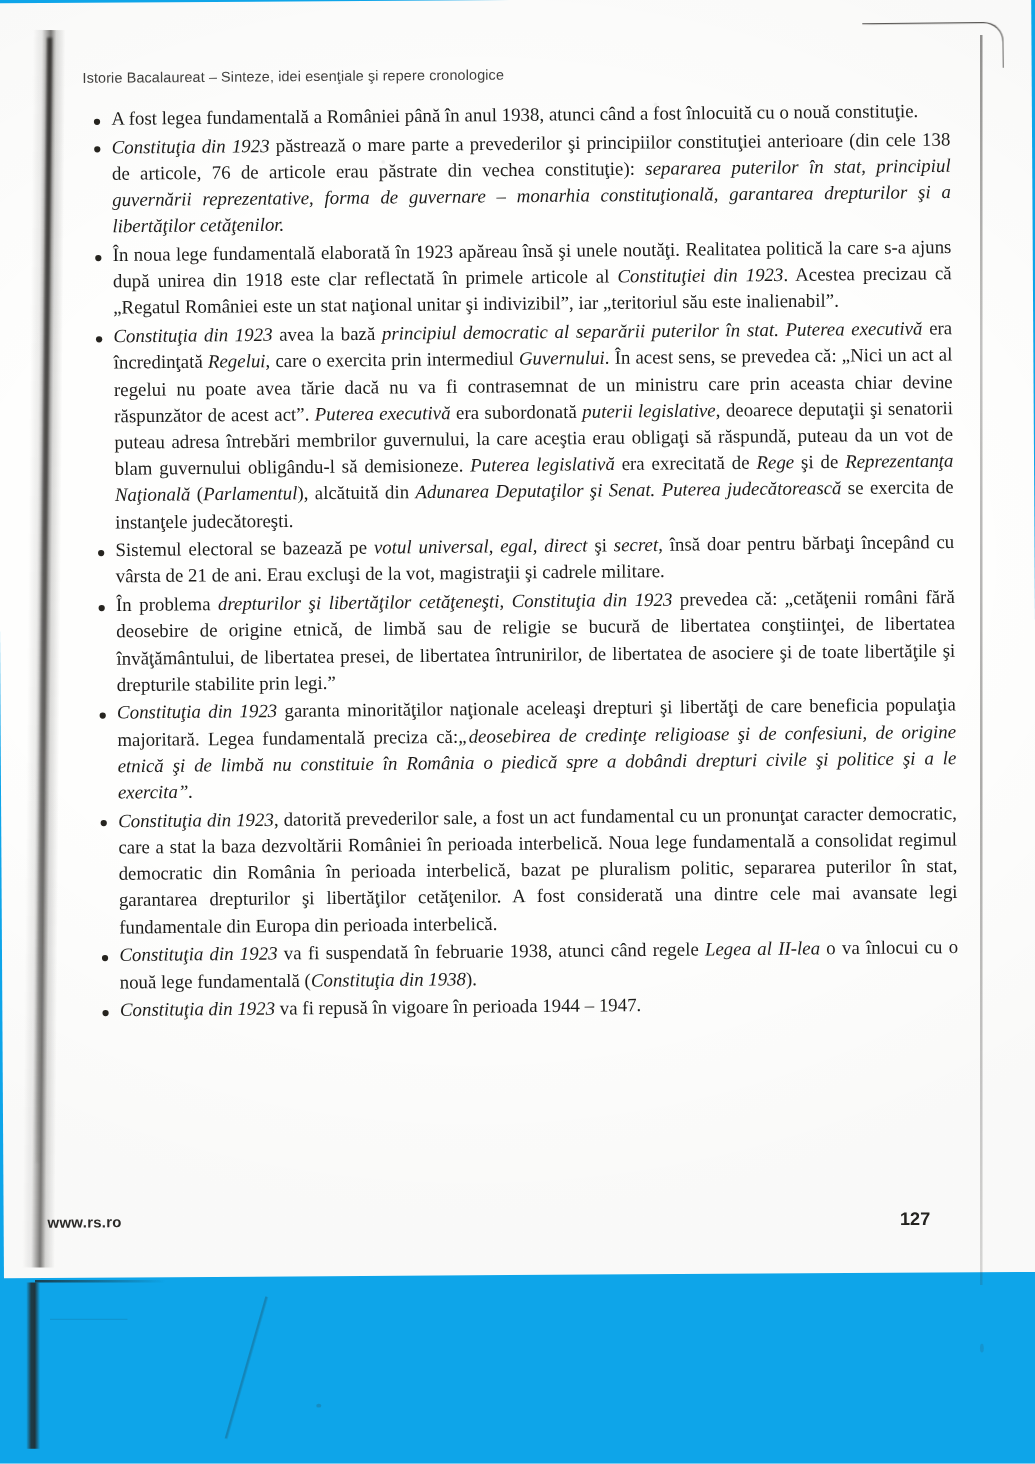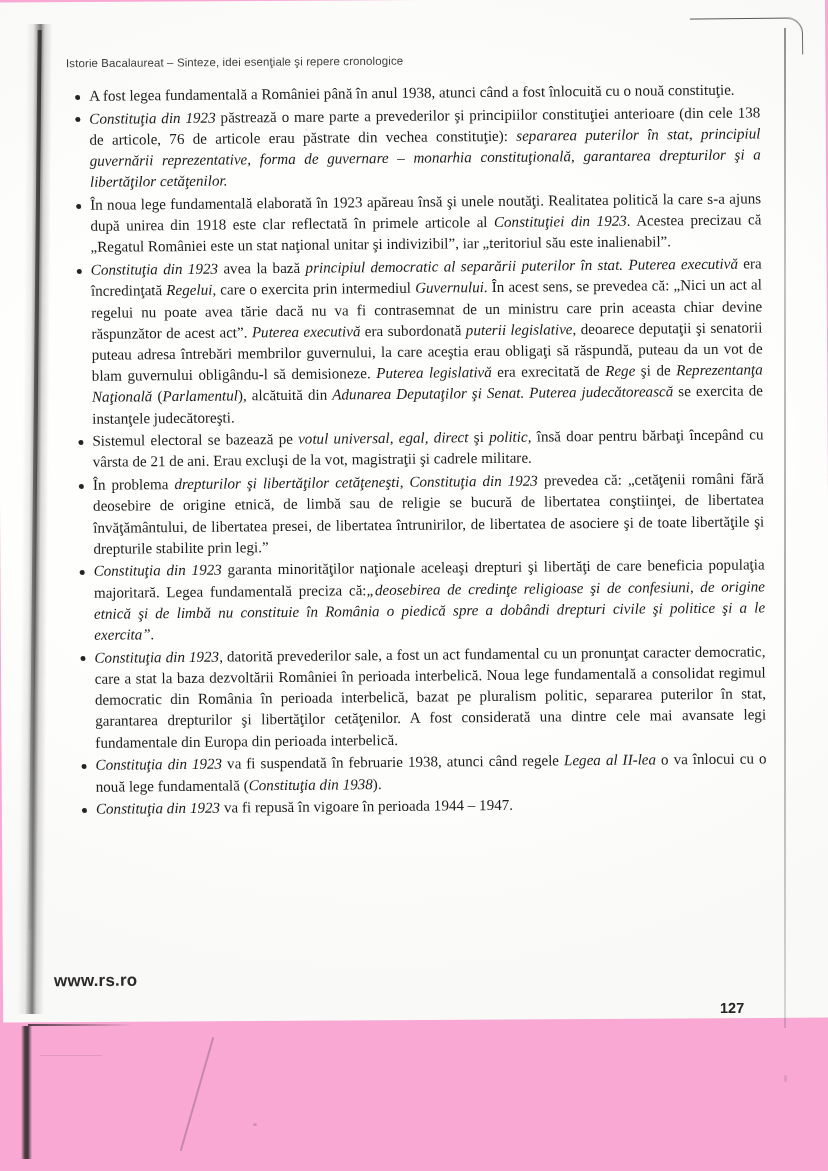--- a/index.html
+++ b/index.html
@@ -9,21 +9,21 @@
     background:#ffffff;
     font-family:"Liberation Serif", serif;
     overflow:hidden;
     position:relative;
     -webkit-font-smoothing:antialiased;
   }
 
   
   #scan{
     position:absolute;inset:0;
-    background:#f9a8d4;
+    background:#0ea5e9;
     overflow:hidden;
   }
 
   
   #sheet{
     position:absolute;
     left:0;top:0;
     width:828px;height:1020px;
     background:#fefefd;
     transform:rotate(-0.35deg);
@@ -164,31 +164,31 @@
     background:#26241f;
   }
   ul.bullets > li em{font-style:italic;}
 
   
   li:nth-child(odd){color:#1b1a18;}
   li:nth-child(even){color:#201f1c;}
 
   .footer-url{
     position:absolute;
-    left:54px;top:971px;
+    left:38px;top:971px;
     font-family:"Liberation Sans", sans-serif;
-    font-size:17px;
+    font-size:12px;
     font-weight:700;
     color:#2b2a28;
     transform:rotate(-0.4deg);
     letter-spacing:.2px;
   }
   .folio{
     position:absolute;
-    right:84px;top:1000px;
+    right:84px;top:968px;
     font-family:"Liberation Sans", sans-serif;
     font-size:14.5px;
     font-weight:700;
     color:#24231f;
     transform:rotate(-0.4deg);
   }
 </style>
 </head>
 <body>
 
@@ -216,21 +216,21 @@
   <div id="page">
 
     <div class="running-head">Istorie Bacalaureat – Sinteze, idei esenţiale şi repere cronologice</div>
 
     <div class="body-col">
       <ul class="bullets">
         <li>A fost legea fundamentală a României până în anul 1938, atunci când a fost înlocuită cu o nouă constituţie.</li>
         <li><em>Constituţia din 1923</em> păstrează o mare parte a prevederilor şi principiilor constituţiei anterioare (din cele 138 de articole, 76 de articole erau păstrate din vechea constituţie): <em>separarea puterilor în stat, principiul guvernării reprezentative, forma de guvernare – monarhia constituţională, garantarea drepturilor şi a libertăţilor cetăţenilor.</em></li>
         <li>În noua lege fundamentală elaborată în 1923 apăreau însă şi unele noutăţi. Realitatea politică la care s-a ajuns după unirea din 1918 este clar reflectată în primele articole al <em>Constituţiei din 1923</em>. Acestea precizau că „Regatul României este un stat naţional unitar şi indivizibil”, iar „teritoriul său este inalienabil”.</li>
         <li><em>Constituţia din 1923</em> avea la bază <em>principiul democratic al separării puterilor în stat. Puterea executivă</em> era încredinţată <em>Regelui</em>, care o exercita prin intermediul <em>Guvernului</em>. În acest sens, se prevedea că: „Nici un act al regelui nu poate avea tărie dacă nu va fi contrasemnat de un ministru care prin aceasta chiar devine răspunzător de acest act”. <em>Puterea executivă</em> era subordonată <em>puterii legislative</em>, deoarece deputaţii şi senatorii puteau adresa întrebări membrilor guvernului, la care aceştia erau obligaţi să răspundă, puteau da un vot de blam guvernului obligându-l să demisioneze. <em>Puterea legislativă</em> era exrecitată de <em>Rege</em> şi de <em>Reprezentanţa Naţională</em> (<em>Parlamentul</em>), alcătuită din <em>Adunarea Deputaţilor şi Senat. Puterea judecătorească</em> se exercita de instanţele judecătoreşti.</li>
-        <li>Sistemul electoral se bazează pe <em>votul universal, egal, direct</em> şi <em>politic,</em> însă doar pentru bărbaţi începând cu vârsta de 21 de ani. Erau excluşi de la vot, magistraţii şi cadrele militare.</li>
+        <li>Sistemul electoral se bazează pe <em>votul universal, egal, direct</em> şi <em>secret,</em> însă doar pentru bărbaţi începând cu vârsta de 21 de ani. Erau excluşi de la vot, magistraţii şi cadrele militare.</li>
         <li>În problema <em>drepturilor şi libertăţilor cetăţeneşti, Constituţia din 1923</em> prevedea că: „cetăţenii români fără deosebire de origine etnică, de limbă sau de religie se bucură de libertatea conştiinţei, de libertatea învăţământului, de libertatea presei, de libertatea întrunirilor, de libertatea de asociere şi de toate libertăţile şi drepturile stabilite prin legi.”</li>
         <li><em>Constituţia din 1923</em> garanta minorităţilor naţionale aceleaşi drepturi şi libertăţi de care beneficia populaţia majoritară. Legea fundamentală preciza că:<em>„deosebirea de credinţe religioase şi de confesiuni, de origine etnică şi de limbă nu constituie în România o piedică spre a dobândi drepturi civile şi politice şi a le exercita”.</em></li>
         <li><em>Constituţia din 1923</em>, datorită prevederilor sale, a fost un act fundamental cu un pronunţat caracter democratic, care a stat la baza dezvoltării României în perioada interbelică. Noua lege fundamentală a consolidat regimul democratic din România în perioada interbelică, bazat pe pluralism politic, separarea puterilor în stat, garantarea drepturilor şi libertăţilor cetăţenilor. A fost considerată una dintre cele mai avansate legi fundamentale din Europa din perioada interbelică.</li>
         <li><em>Constituţia din 1923</em> va fi suspendată în februarie 1938, atunci când regele <em>Legea al II-lea</em> o va înlocui cu o nouă lege fundamentală (<em>Constituţia din 1938</em>).</li>
         <li><em>Constituţia din 1923</em> va fi repusă în vigoare în perioada 1944 – 1947.</li>
       </ul>
     </div>
 
     <div class="footer-url">www.rs.ro</div>
 

